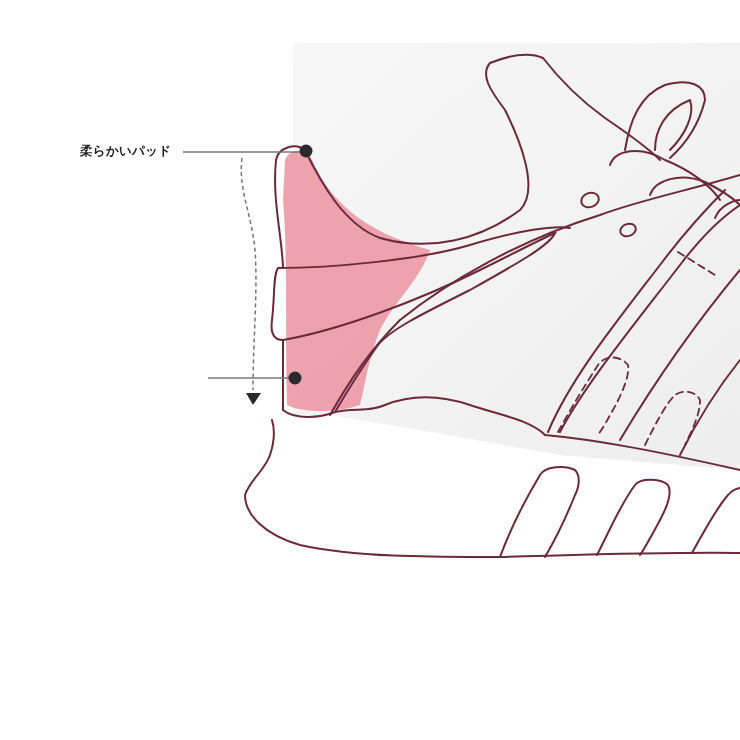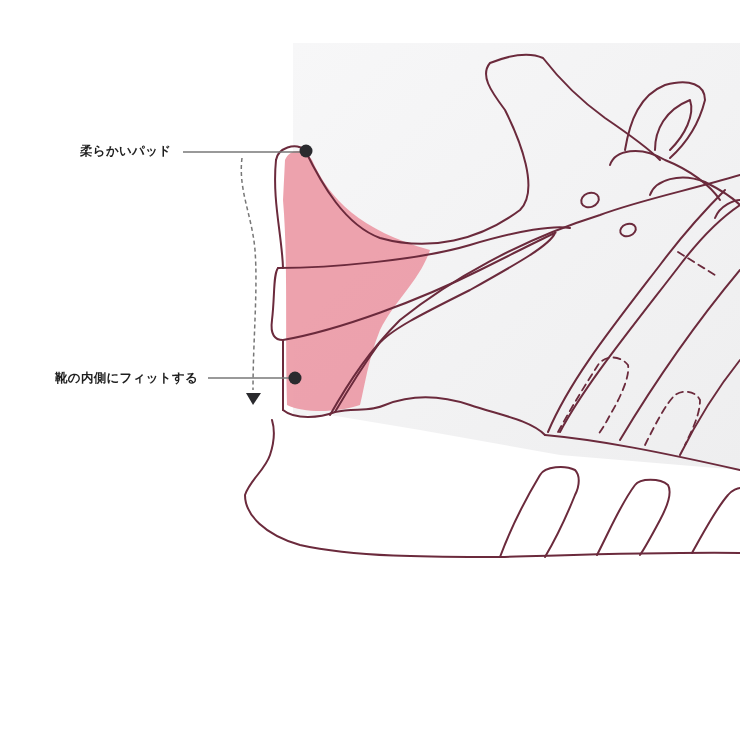--- a/index.html
+++ b/index.html
@@ -103,14 +103,13 @@
     <path d="M246 393 L261 393 L253 405 Z" fill="#2a2a2e"></path>
 
     <line x1="183" y1="152" x2="305" y2="152" stroke="#777" stroke-width="1.3"></line>
     <line x1="208" y1="378" x2="295" y2="378" stroke="#777" stroke-width="1.3"></line>
 
     <circle cx="306" cy="151" r="6.5" fill="#2a2a2e"></circle>
     <circle cx="295" cy="378" r="6.5" fill="#2a2a2e"></circle>
   </svg>
 
   <div class="callout-label label-pad">柔らかいパッド</div>
-  <div class="callout-label label-fit">靴の内側にフィットする</div>
 </div>
 
 </body></html>

